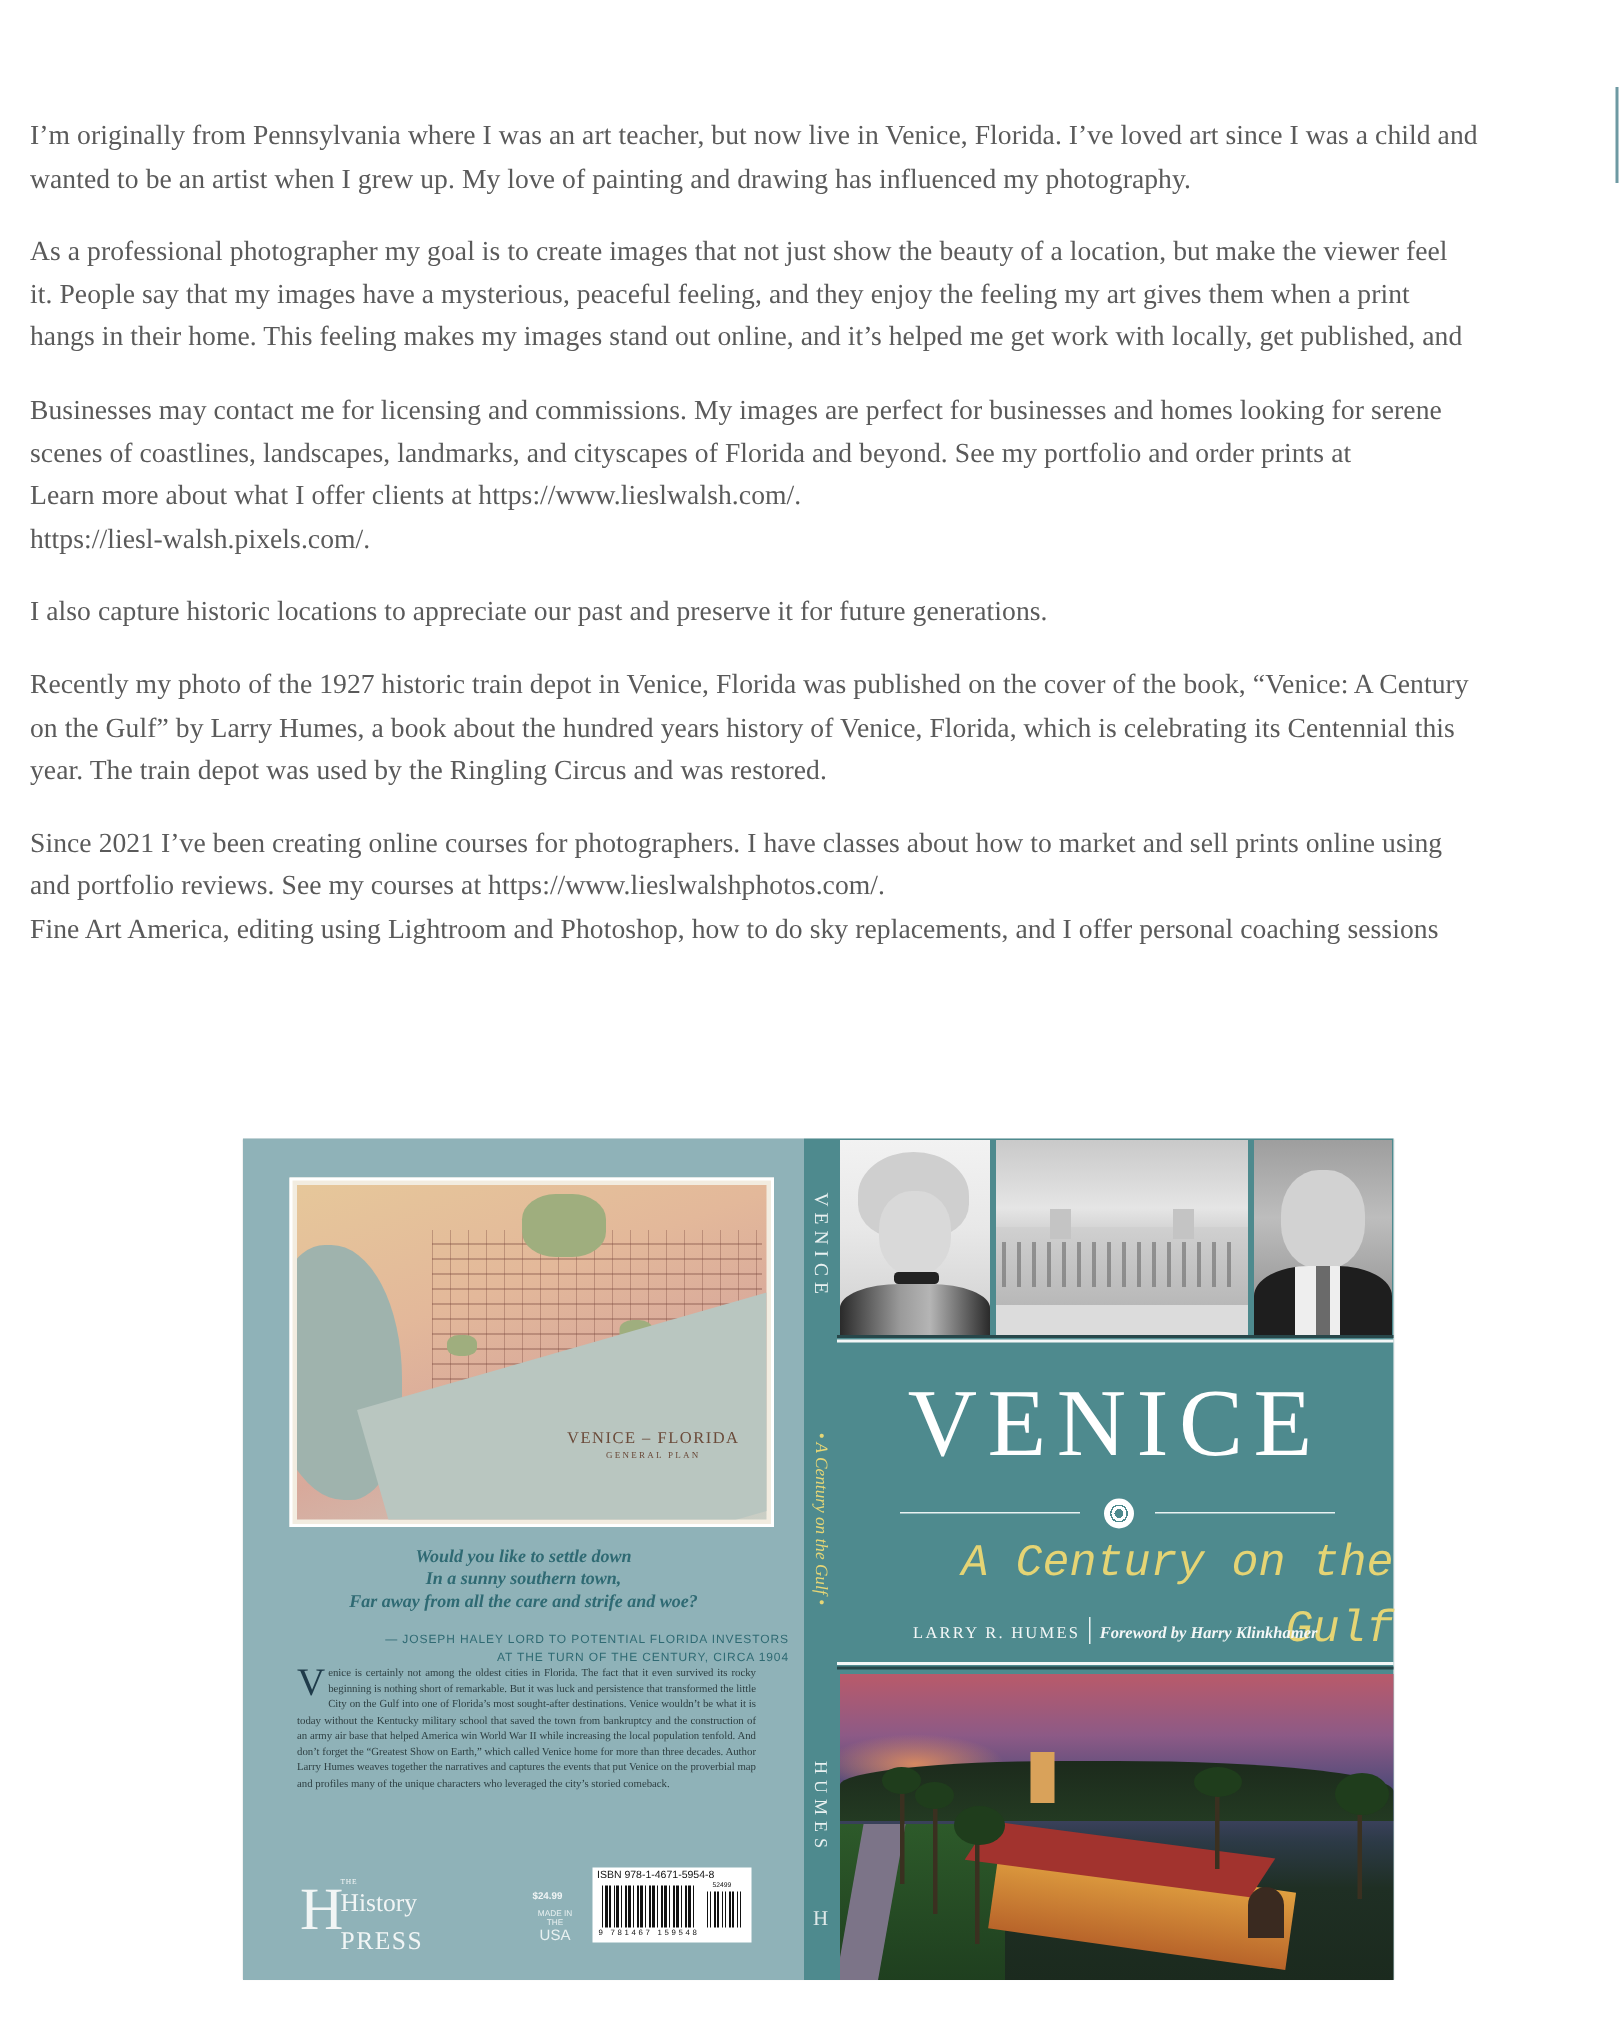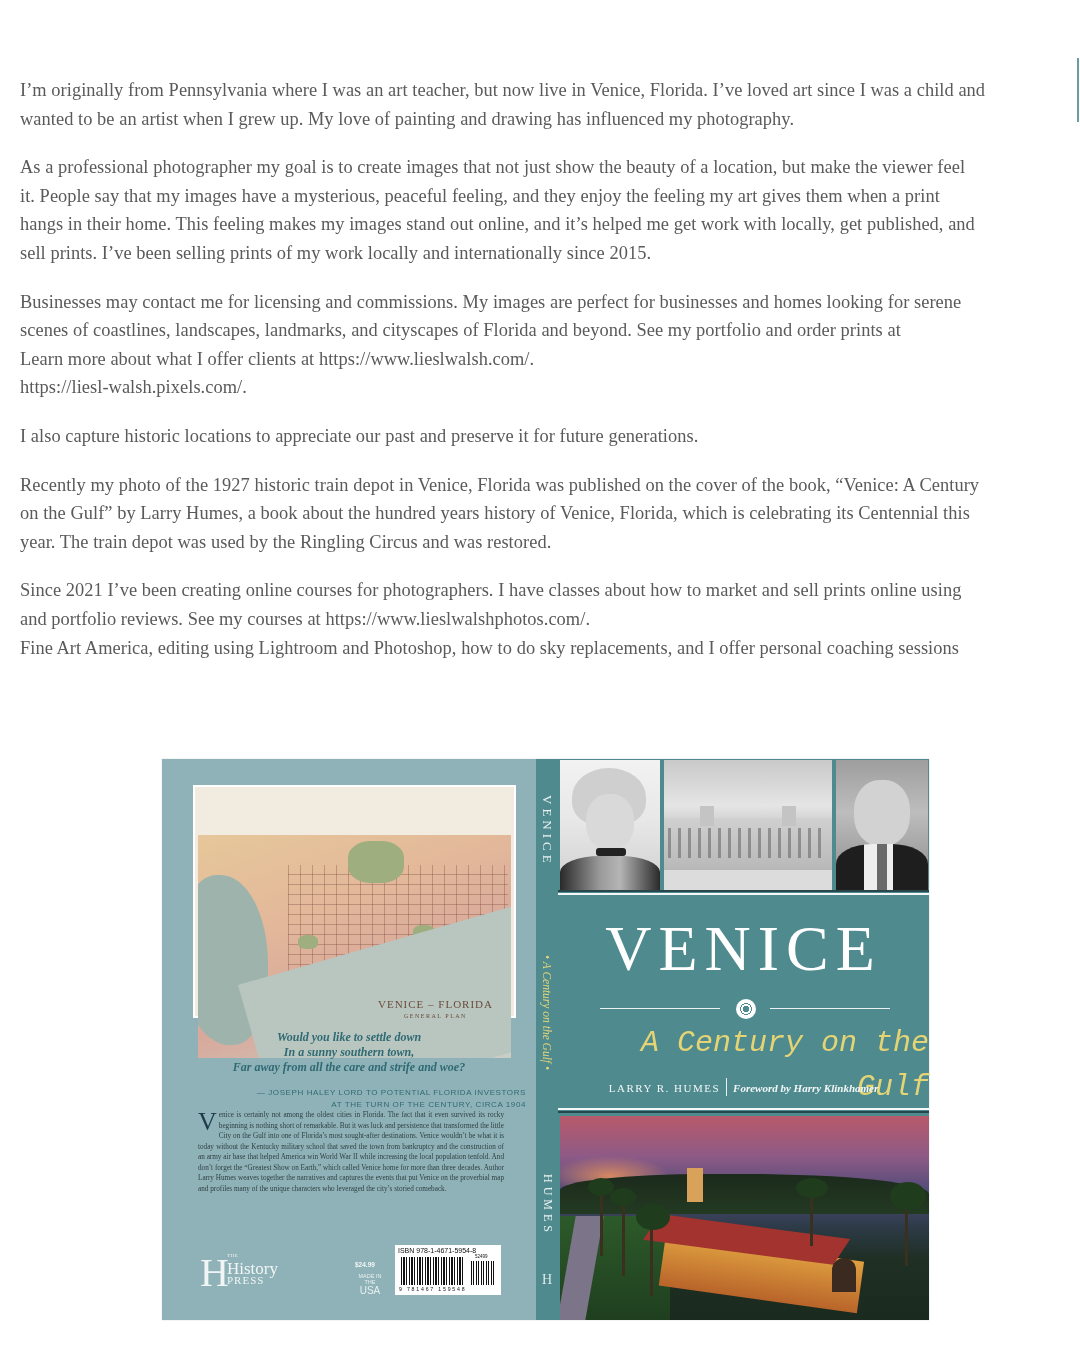--- a/index.html
+++ b/index.html
@@ -13,39 +13,39 @@
   .article .q { font-weight: bold; color: #3d3d3d; display: block; }
   .article .line { display: block; }
 
   
   .book { position: absolute; left: 162px; top: 759px; width: 767px; height: 561px; box-shadow: 0 0 1px rgba(0,0,0,0.25); }
   .back { position: absolute; left: 0; top: 0; width: 374px; height: 561px; background: #8fb2b8; }
   .spine { position: absolute; left: 374px; top: 0; width: 22px; height: 561px; background: #4e8a8e; }
   .front { position: absolute; left: 396px; top: 0; width: 371px; height: 561px; background: #4e8a8e; }
 
   .map-frame { position: absolute; left: 31px; top: 26px; width: 323px; height: 233px; border: 2px solid #ffffff; background: #f2ece0; padding: 3px; }
-  .map { position: relative; width: 100%; height: 100%; overflow: hidden; background: linear-gradient(160deg, #e6c79a 0%, #e3b89a 35%, #d8a99b 60%, #c9cfc6 100%); margin-top: 45px; }
+  .map { position: relative; width: 100%; height: 100%; overflow: hidden; background: linear-gradient(160deg, #e6c79a 0%, #e3b89a 35%, #d8a99b 60%, #c9cfc6 100%); }
   .map .water1 { position: absolute; left: -20px; top: 40px; width: 90px; height: 170px; background: #9fb3ad; border-radius: 45% 55% 40% 60%; }
   .map .water2 { position: absolute; left: 40px; top: 150px; width: 330px; height: 140px; background: #b9c6c0; transform: rotate(-16deg); transform-origin: left top; }
   .map .grid { position: absolute; left: 90px; top: 30px; width: 220px; height: 150px;
     background-image: repeating-linear-gradient(0deg, rgba(120,70,60,0.35) 0 1px, transparent 1px 10px), repeating-linear-gradient(90deg, rgba(120,70,60,0.35) 0 1px, transparent 1px 12px); }
   .map .park { position: absolute; background: #9fae7e; border-radius: 40%; }
   .map-title { position: absolute; right: 18px; bottom: 36px; text-align: center; font-family: "Liberation Serif", serif; color: #6b4b3a; font-size: 11px; letter-spacing: 1px; line-height: 12px; }
   .map-title .sub { font-size: 6px; letter-spacing: 1.5px; }
 
   .poem { position: absolute; left: 10px; top: 271px; width: 354px; text-align: center; font-family: "Liberation Serif", serif; font-style: italic; font-weight: bold; color: #2f6a73; font-size: 12px; line-height: 15px; }
   .attrib { position: absolute; left: 10px; top: 328px; width: 354px; text-align: right; font-family: Liberation Sans, sans-serif; color: #2f6a73; font-size: 8px; letter-spacing: 0.6px; line-height: 12px; text-transform: uppercase; }
   .blurb { position: absolute; left: 36px; top: 351px; width: 306px; font-family: "Liberation Serif", serif; color: #2e3f42; font-size: 7.2px; line-height: 10.5px; text-align: justify; }
   .blurb .dropcap { float: left; font-size: 26px; line-height: 20px; margin: 2px 2px 0 0; color: #1f3b4a; }
 
   .publisher { position: absolute; left: 38px; top: 490px; width: 110px; height: 48px; color: #f1f5f5; }
   .publisher .h { position: absolute; left: 0; top: 4px; font-family: "Liberation Serif", serif; font-size: 40px; line-height: 40px; font-weight: normal; }
   .publisher .the { position: absolute; left: 27px; top: 4px; font-size: 5px; letter-spacing: 0.5px; font-family: "Liberation Serif", serif; }
   .publisher .hist { position: absolute; left: 27px; top: 10px; font-size: 17px; font-family: "Liberation Serif", serif; }
-  .publisher .press { position: absolute; left: 27px; top: 25px; font-size: 11px; letter-spacing: 1px; font-family: "Liberation Serif", serif; }
+  .publisher .press { position: absolute; left: 27px; top: 35px; font-size: 17px; letter-spacing: 1px; font-family: "Liberation Serif", serif; }
 
   .price { position: absolute; left: 193px; top: 502px; font-family: "Liberation Sans", sans-serif; font-size: 6.5px; color: #f1f5f5; font-weight: bold; }
   .made { position: absolute; left: 195px; top: 514px; width: 26px; text-align: center; font-family: "Liberation Sans", sans-serif; color: #e8f0f0; font-size: 5.5px; line-height: 6px; }
   .made .usa { font-size: 10px; line-height: 11px; }
 
   .barcode { position: absolute; left: 233px; top: 486px; width: 106px; height: 50px; background: #ffffff; padding: 2px 3px; }
   .barcode .isbn { font-family: "Liberation Sans", sans-serif; font-size: 7px; color: #111; white-space: nowrap; }
   .barcode .bars { position: absolute; left: 6px; top: 12px; width: 62px; height: 28px; background: repeating-linear-gradient(90deg, #111 0 1px, #fff 1px 2px, #111 2px 4px, #fff 4px 5px, #111 5px 6px, #fff 6px 8px); }
   .barcode .bars2 { position: absolute; left: 76px; top: 16px; width: 24px; height: 24px; background: repeating-linear-gradient(90deg, #111 0 1px, #fff 1px 2px, #111 2px 3px, #fff 3px 5px); }
   .barcode .small { position: absolute; left: 80px; top: 9px; font-family: "Liberation Sans", sans-serif; font-size: 4.5px; color: #111; }
@@ -110,21 +110,20 @@
 
 <article class="article">
   <p>
     <span class="line">I’m originally from Pennsylvania where I was an art teacher, but now live in Venice, Florida. I’ve loved art since I was a child and</span>
     <span class="line">wanted to be an artist when I grew up. My love of painting and drawing has influenced my photography.</span>
   </p>
   <p>
     <span class="line">As a professional photographer my goal is to create images that not just show the beauty of a location, but make the viewer feel</span>
     <span class="line">it. People say that my images have a mysterious, peaceful feeling, and they enjoy the feeling my art gives them when a print</span>
     <span class="line">hangs in their home. This feeling makes my images stand out online, and it’s helped me get work with locally, get published, and</span>
-    <span class="line">sell prints. I’ve been selling prints of my work locally and internationally since 2015.</span>
   </p>
   <p>
     <span class="line">Businesses may contact me for licensing and commissions. My images are perfect for businesses and homes looking for serene</span>
     <span class="line">scenes of coastlines, landscapes, landmarks, and cityscapes of Florida and beyond. See my portfolio and order prints at</span>
     <span class="line">Learn more about what I offer clients at https://www.lieslwalsh.com/.</span>
     <span class="line">https://liesl-walsh.pixels.com/.</span>
   </p>
   <p>
     <span class="line">I also capture historic locations to appreciate our past and preserve it for future generations.</span>
   </p>

